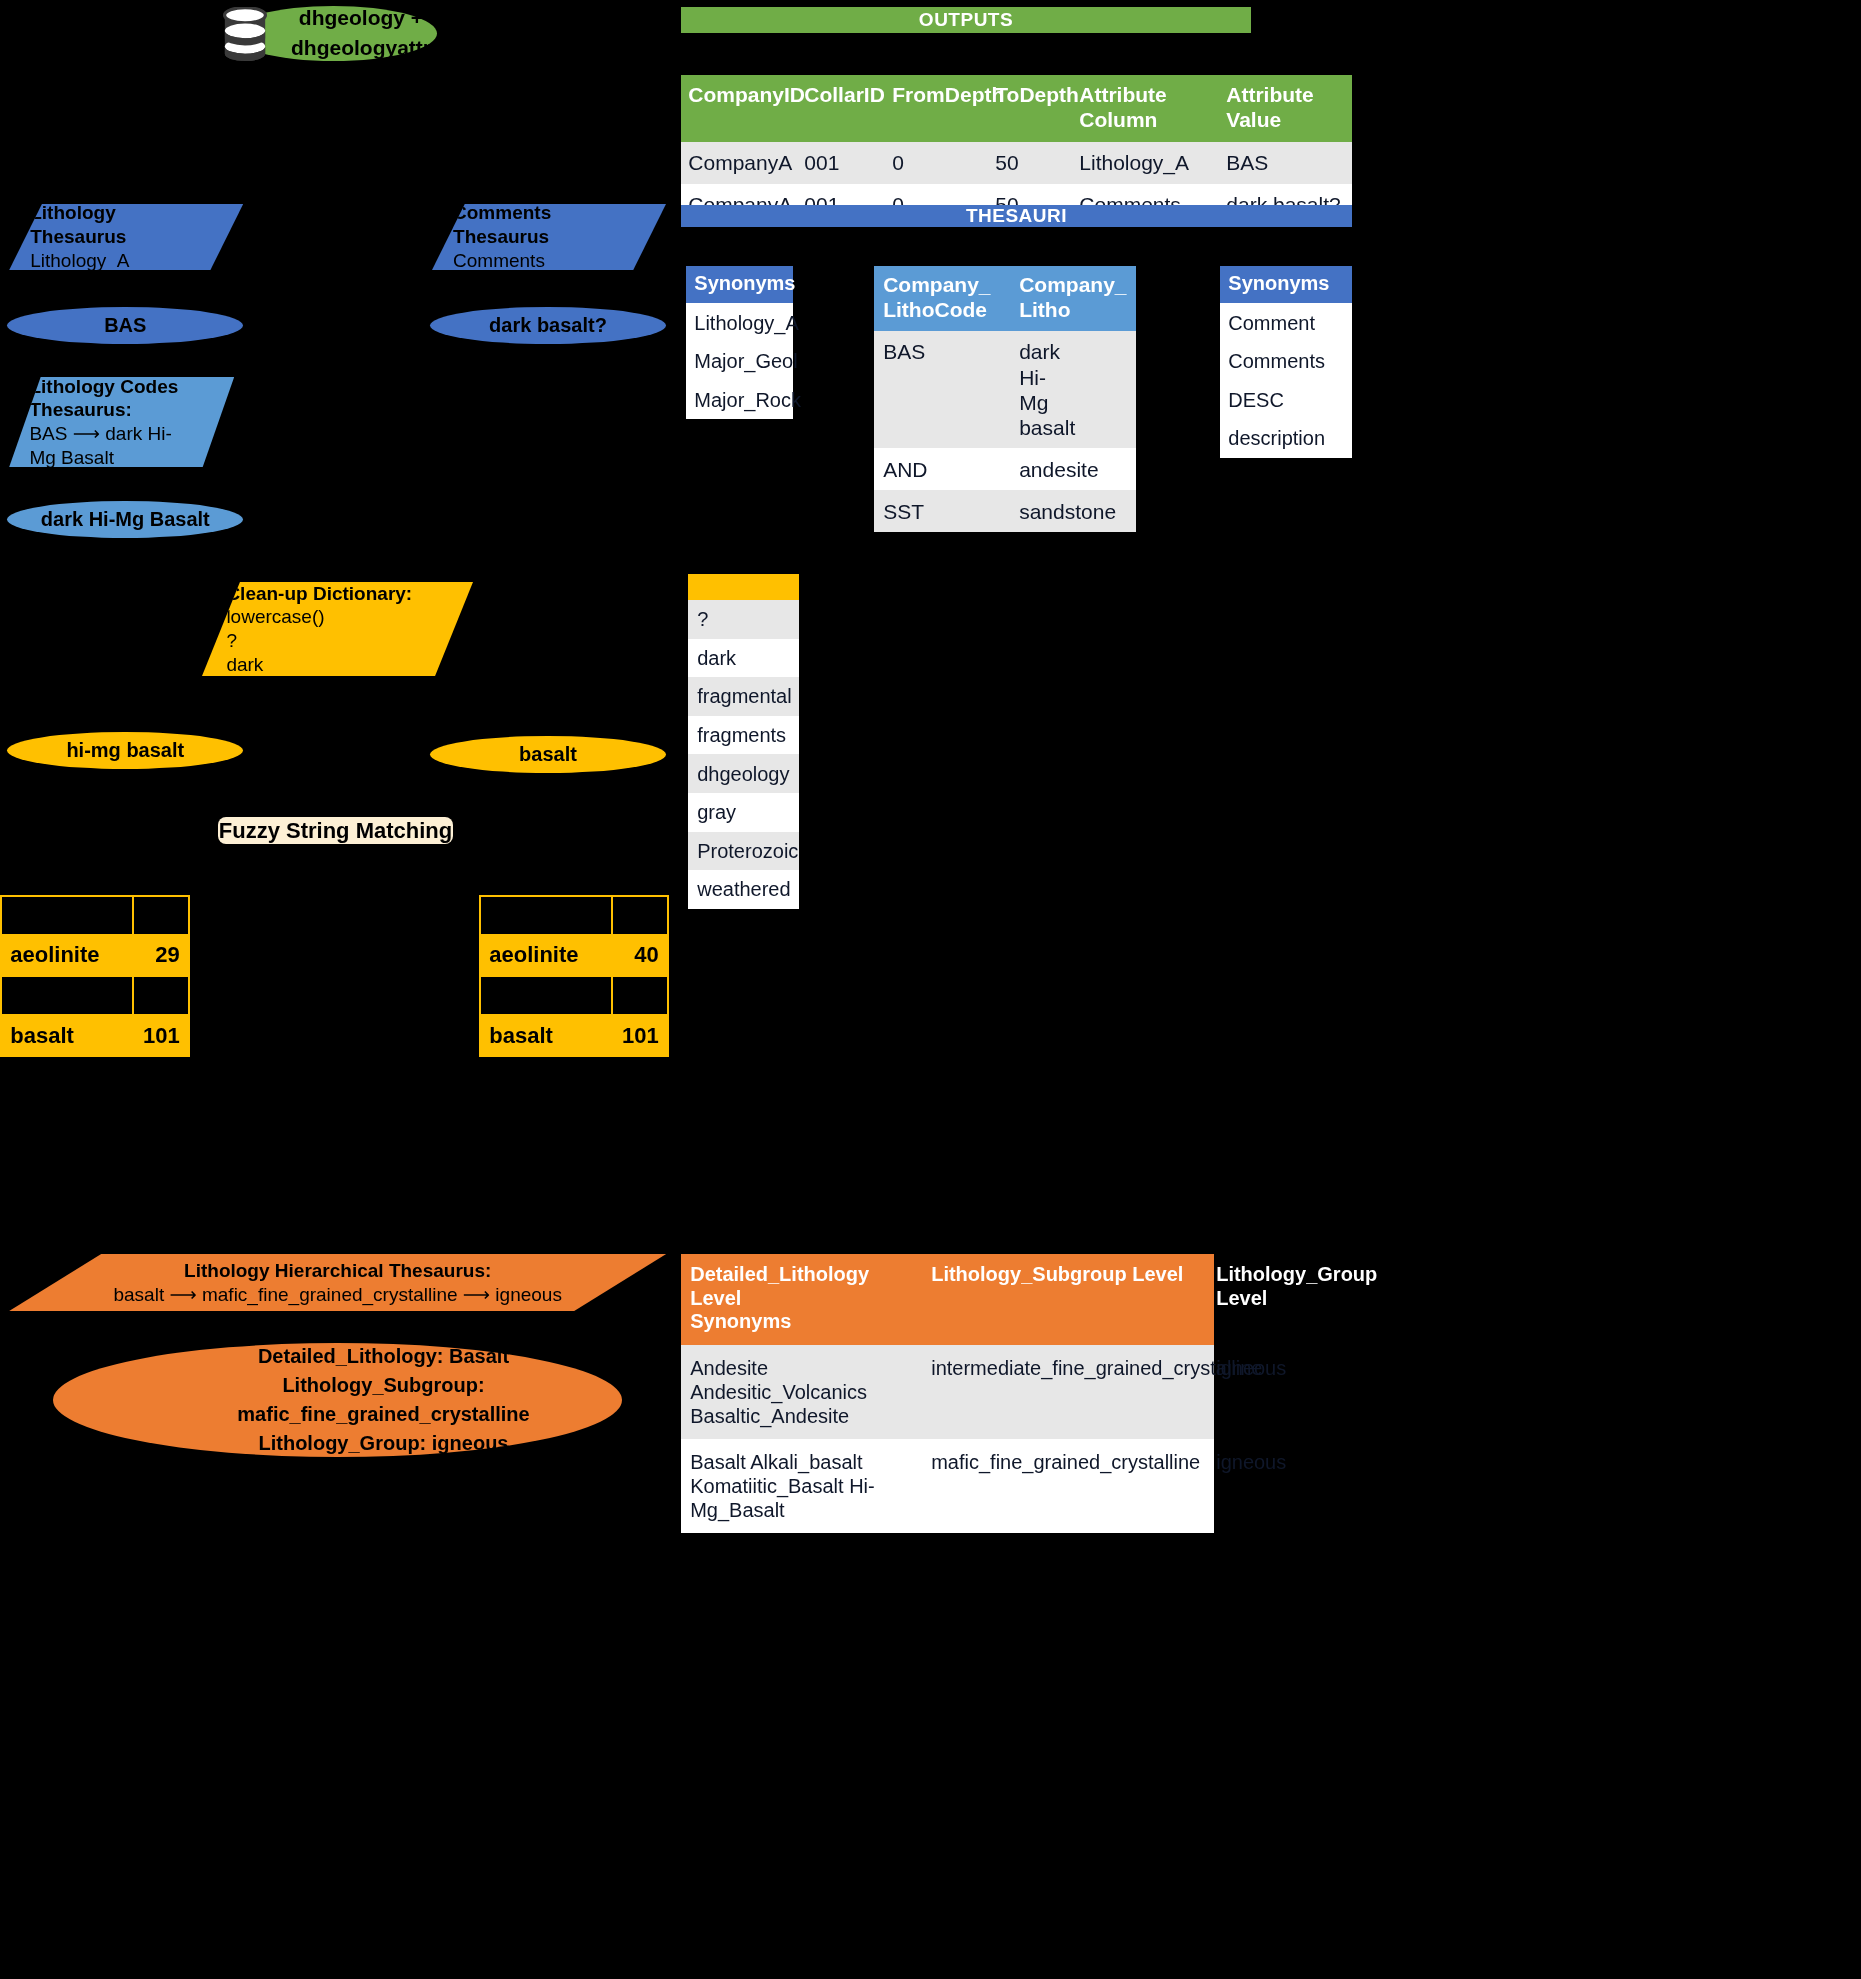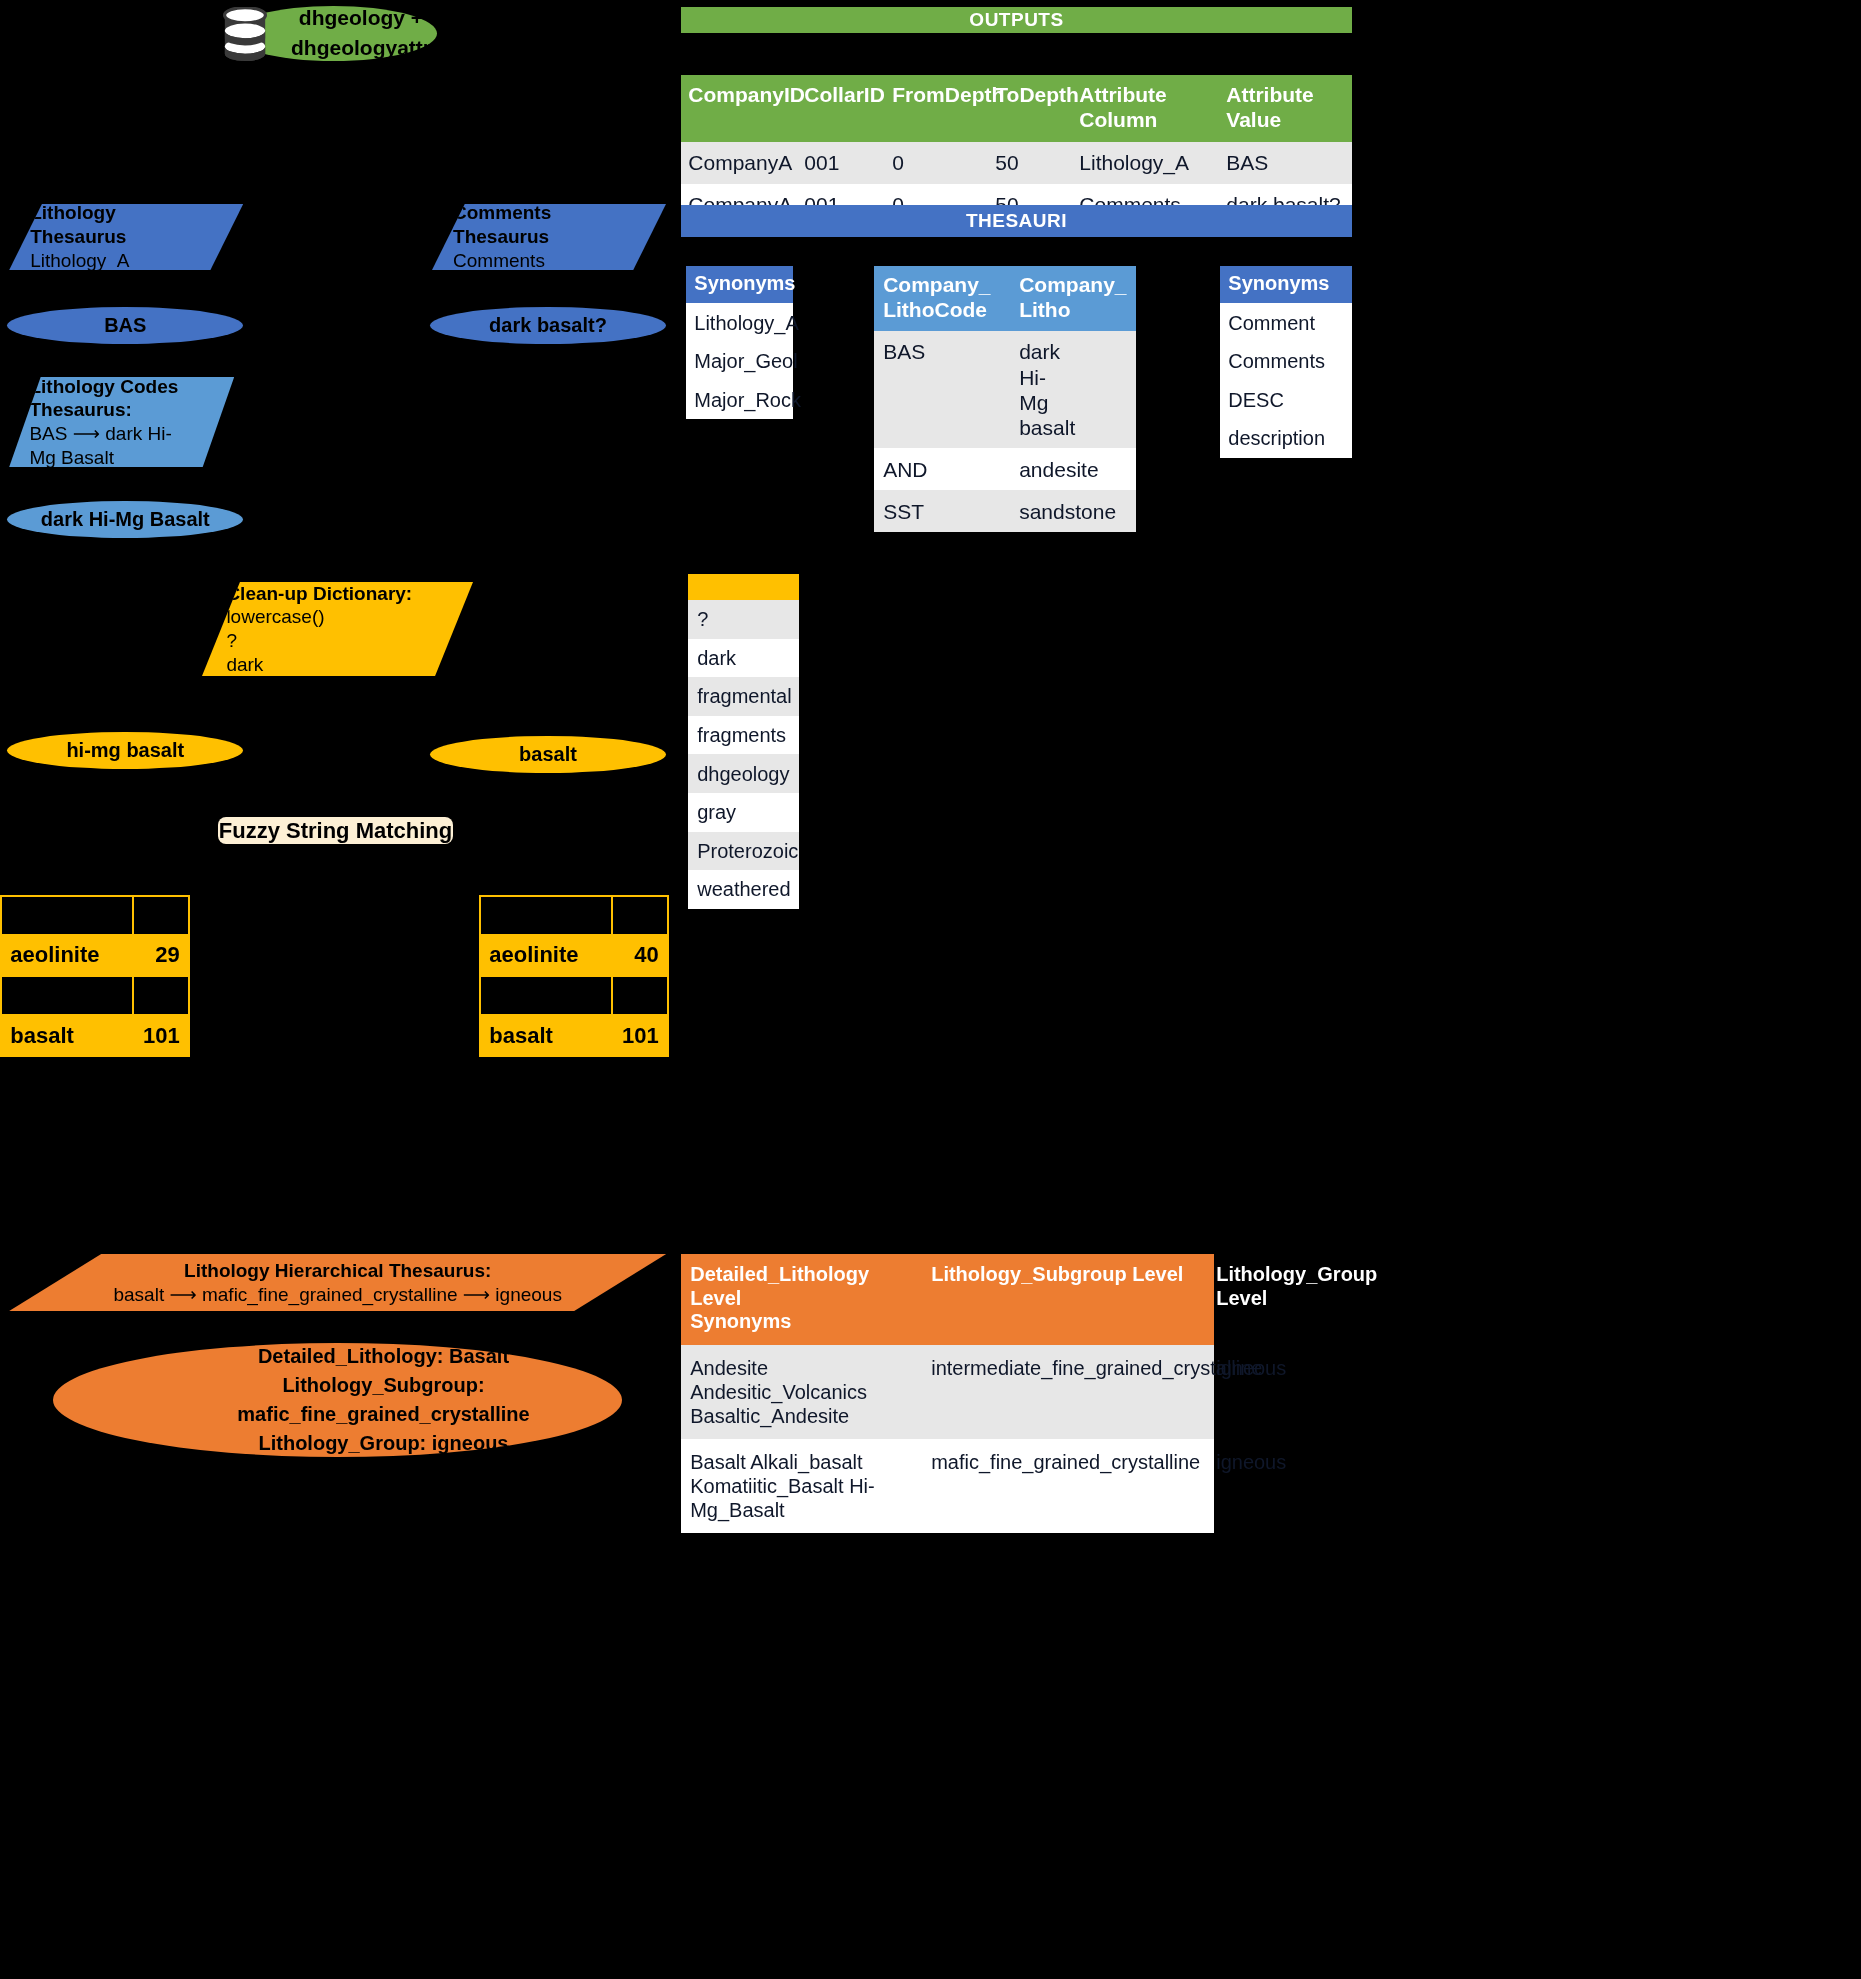--- a/index.html
+++ b/index.html
@@ -99,21 +99,21 @@
   <svg class="db-icon" style="left:223px; top:7.3px;" width="44" height="55" viewBox="0 0 48 60">
     <ellipse cx="24" cy="9" rx="22" ry="8" fill="#ffffff" stroke="#3A3A3A" stroke-width="4"></ellipse>
     <path d="M2 9 L2 51 A22 8 0 0 0 46 51 L46 9" fill="#3A3A3A"></path>
     <ellipse cx="24" cy="9" rx="22" ry="8" fill="#ffffff" stroke="#3A3A3A" stroke-width="3"></ellipse>
     <ellipse cx="24" cy="26" rx="22" ry="8" fill="#ffffff"></ellipse>
     <ellipse cx="24" cy="43" rx="22" ry="8" fill="#ffffff"></ellipse>
     <path d="M2 26 L2 34 A22 8 0 0 0 46 34 L46 26 A22 8 0 0 1 2 26 Z" fill="#3A3A3A"></path>
     <path d="M2 43 L2 51 A22 8 0 0 0 46 51 L46 43 A22 8 0 0 1 2 43 Z" fill="#3A3A3A"></path>
   </svg>
 
-  <div class="abs band" style="left:681px; top:7.3px; width:671px; height:26px; background:#70AD47; font-size:19px;">
+  <div class="abs band" style="left:681px; top:7.3px; width:570px; height:26px; background:#70AD47; font-size:19px;">
     <span>OUTPUTS</span>
   </div>
 
   <div class="abs" style="left:681px; top:75px; width:671px;">
     <table class="tbl-outputs">
       <colgroup>
           <col style="width:116px">
           <col style="width:88px">
           <col style="width:103px">
           <col style="width:84px">
@@ -160,21 +160,21 @@
   </div>
 
   <div class="abs para" style="left:432px; top:204px; width:234px; height:66px; background:#4472C4; font-size:19px;">
     <div class="lines">
       <div class="t1">Comments</div>
       <div class="t1">Thesaurus</div>
       <div class="t2">Comments</div>
     </div>
   </div>
 
-  <div class="abs band" style="left:681px; top:205px; width:671px; height:32px; background:#4472C4; font-size:19px;">
+  <div class="abs band" style="left:681px; top:205px; width:671px; height:22px; background:#4472C4; font-size:19px;">
     <span>THESAURI</span>
   </div>
 
   <div class="abs ellipse" style="left:7.3px; top:307px; width:236px; height:37px; background:#4472C4; font-size:20px;">
     <span>BAS</span>
   </div>
 
   <div class="abs ellipse" style="left:430px; top:307px; width:236px; height:37px; background:#4472C4; font-size:20px;">
     <span>dark basalt?</span>
   </div>

